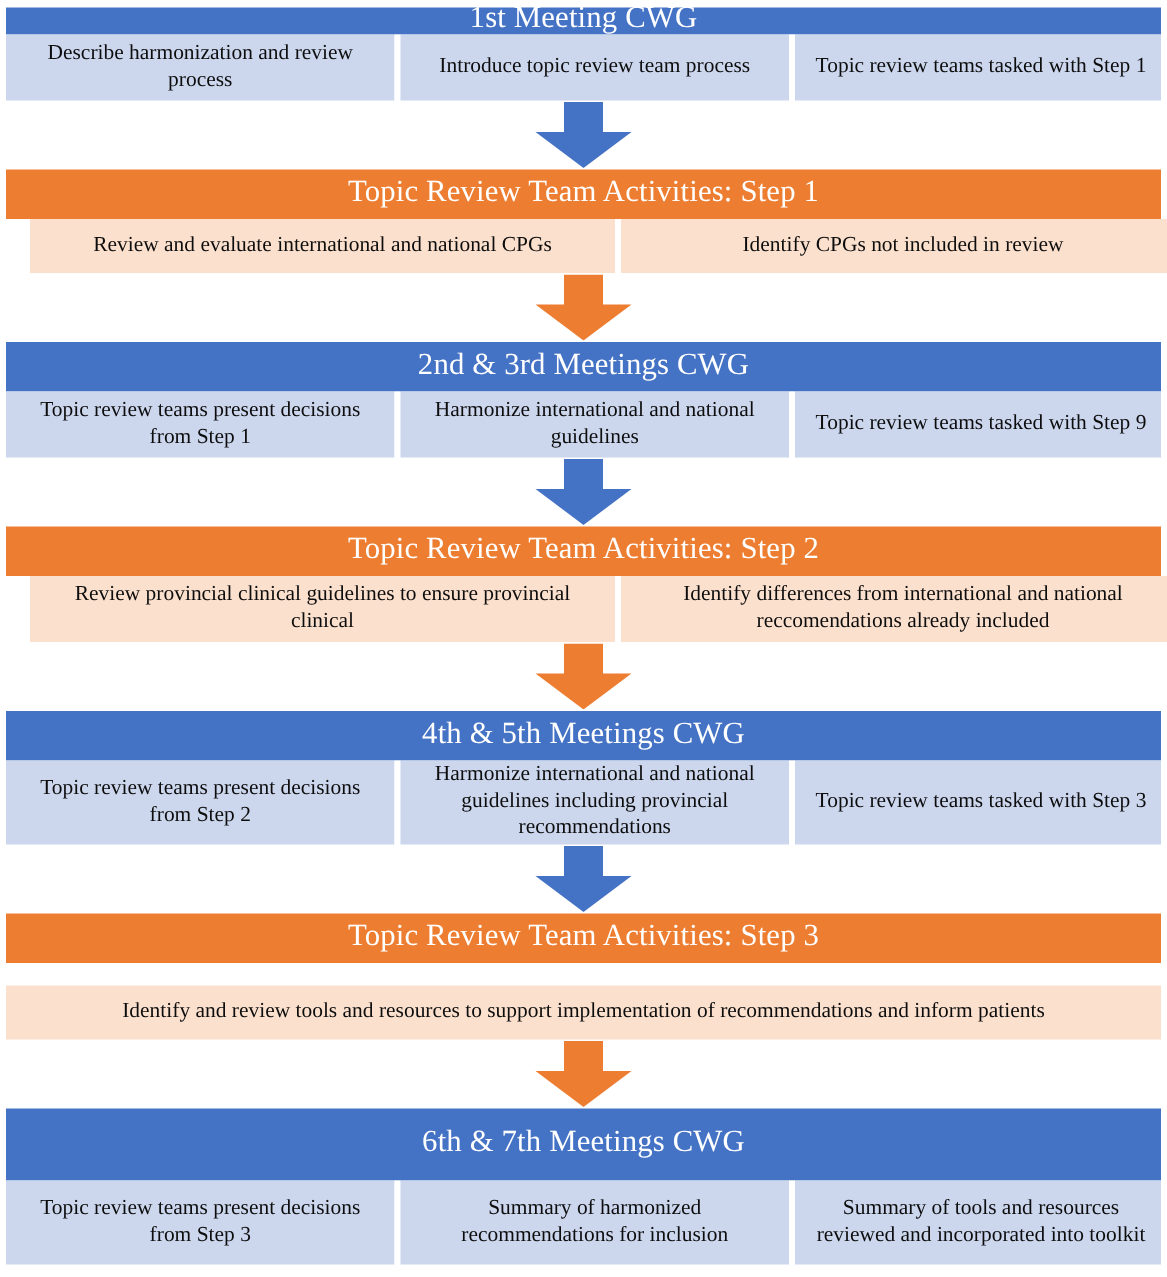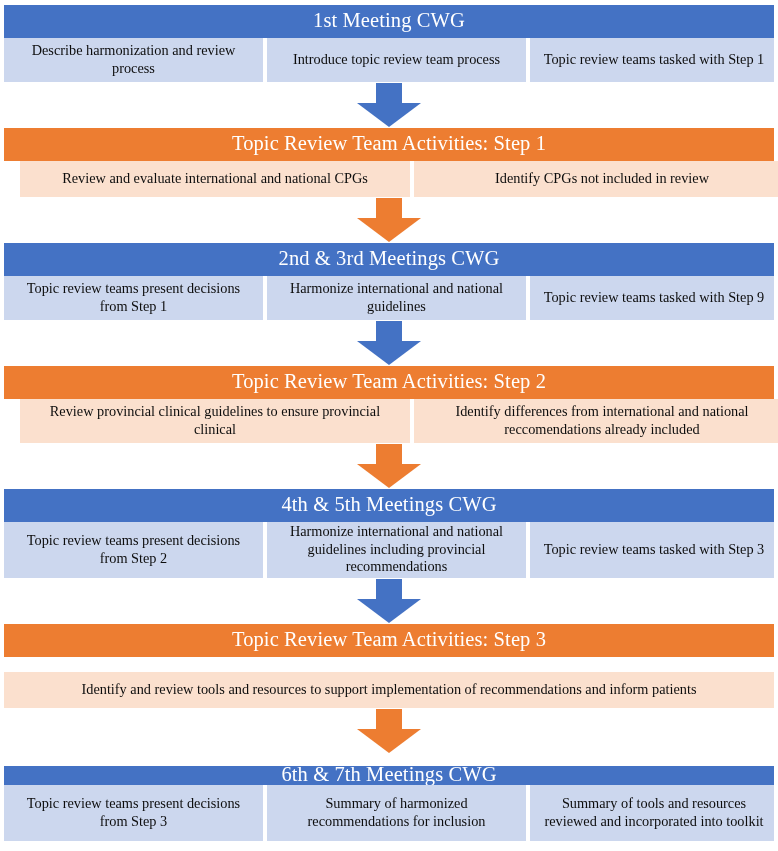--- a/index.html
+++ b/index.html
@@ -97,21 +97,21 @@
   .spacer-top { height: 5px; }
 </style>
 </head>
 <body>
 
 <div id="flow">
 
   <div class="spacer-top"></div>
 
   <div class="block">
-    <div class="band-header blue" style="height: 33px;">1st Meeting CWG</div>
+    <div class="band-header blue" style="height: 18px;">1st Meeting CWG</div>
     <div class="band-body blue" style="height: 44px;">
       <div class="cell c3-a" style="height: 44px;">Describe harmonization and review process</div>
       <div class="gap"></div>
       <div class="cell c3-b" style="height: 44px;">Introduce topic review team process</div>
       <div class="gap"></div>
       <div class="cell c3-c" style="height: 44px;">Topic review teams tasked with Step 1</div>
     </div>
   </div>
 
   <div class="arrow-wrap">
@@ -197,21 +197,21 @@
   </div>
 
   <div class="arrow-wrap">
     <svg class="arrow orange" viewBox="0 0 72 44">
       <rect class="shaft" x="23" y="0" width="26" height="22"></rect>
       <polygon class="head" points="4,20 68,20 36,44"></polygon>
     </svg>
   </div>
 
   <div class="block">
-    <div class="band-header blue" style="height: 19px; margin-top: 12px;">6th &amp; 7th Meetings CWG</div>
+    <div class="band-header blue" style="height: 48px;">6th &amp; 7th Meetings CWG</div>
     <div class="band-body blue" style="height: 56px;">
       <div class="cell c3-a" style="height: 56px;">Topic review teams present decisions from Step 3</div>
       <div class="gap"></div>
       <div class="cell c3-b" style="height: 56px;">Summary of harmonized recommendations for inclusion</div>
       <div class="gap"></div>
       <div class="cell c3-c" style="height: 56px;">Summary of tools and resources reviewed and incorporated into toolkit</div>
     </div>
   </div>
 
 </div>

